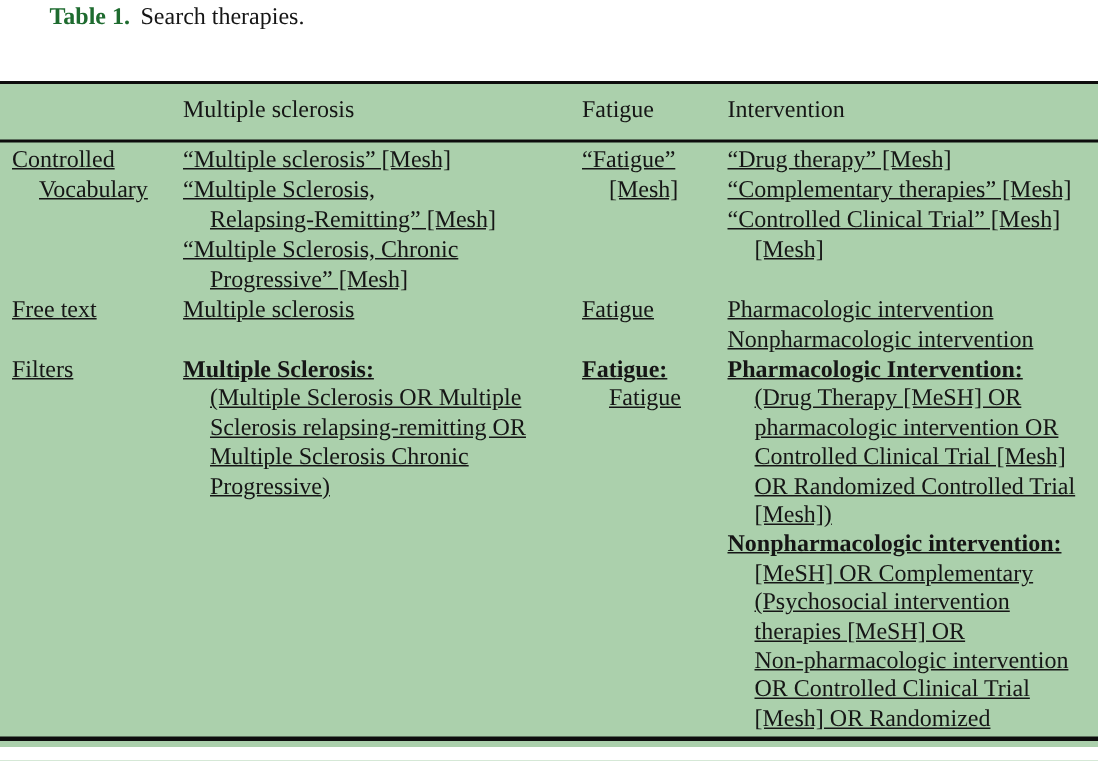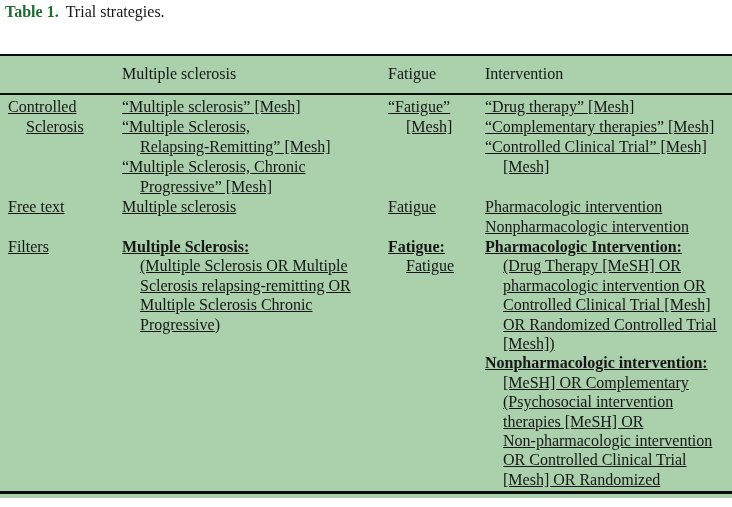--- a/index.html
+++ b/index.html
@@ -19,20 +19,21 @@
   .caption{
     height:20px;
     padding:2px 0 0 5px;
     line-height:20px;
     white-space:nowrap;
   }
   .caption .cap-label{
     font-weight:bold;
     color:var(--accent);
     margin-right:7px;
+    margin-left:28px;
   }
   .tbl{
     background:var(--bg);
     padding-bottom:4px;
     margin-top:32px;
   }
   .rule{
     height:2px;background:var(--rule);
   }
   .rule.bot{height:3px;}
@@ -55,40 +56,40 @@
   .tbody .row:last-child{line-height:19.4px;}
   .cell{overflow:visible;}
   .ln{white-space:nowrap;text-decoration:underline;}
   .ln.ind{padding-left:18px;}
   .ln.b{font-weight:bold;}
 </style>
 </head>
 <body>
 
 <div class="caption">
-  <span class="cap-label">Table 1.</span><span>Trial strategies.</span>
+  <span class="cap-label">Table 1.</span><span>Search therapies.</span>
 </div>
 
 <div class="tbl">
   <div class="rule top"></div>
 
   <div class="row header">
     <div class="cell"></div>
     <div class="cell">Multiple sclerosis</div>
     <div class="cell">Fatigue</div>
     <div class="cell">Intervention</div>
   </div>
 
   <div class="rule mid"></div>
 
   <div class="tbody" id="tbody">
       <div class="row">
         <div class="cell">
           <div class="ln">Controlled</div>
-          <div class="ln ind">Sclerosis</div>
+          <div class="ln ind">Vocabulary</div>
         </div>
         <div class="cell">
           <div class="ln">“Multiple sclerosis” [Mesh]</div>
           <div class="ln">“Multiple Sclerosis,</div>
           <div class="ln ind">Relapsing-Remitting” [Mesh]</div>
           <div class="ln">“Multiple Sclerosis, Chronic</div>
           <div class="ln ind">Progressive” [Mesh]</div>
         </div>
         <div class="cell">
           <div class="ln">“Fatigue”</div>

